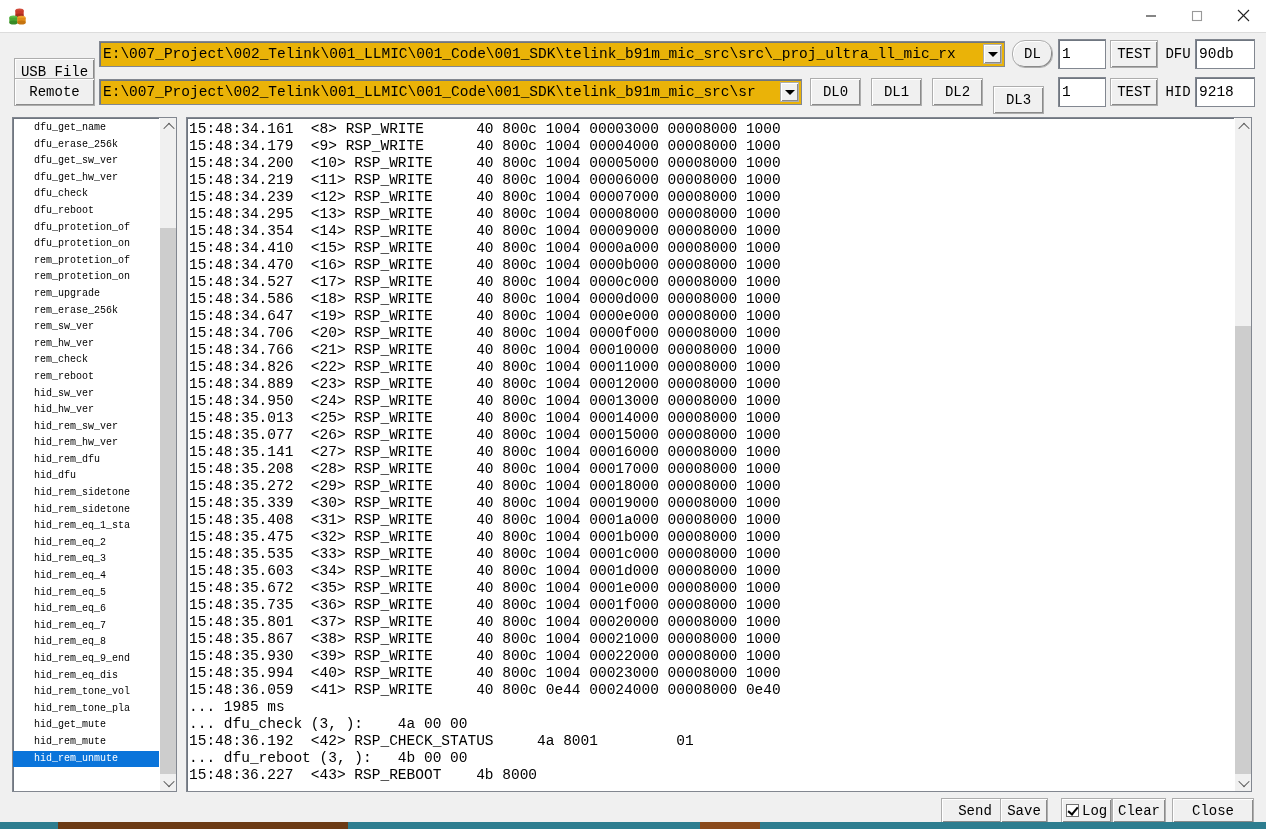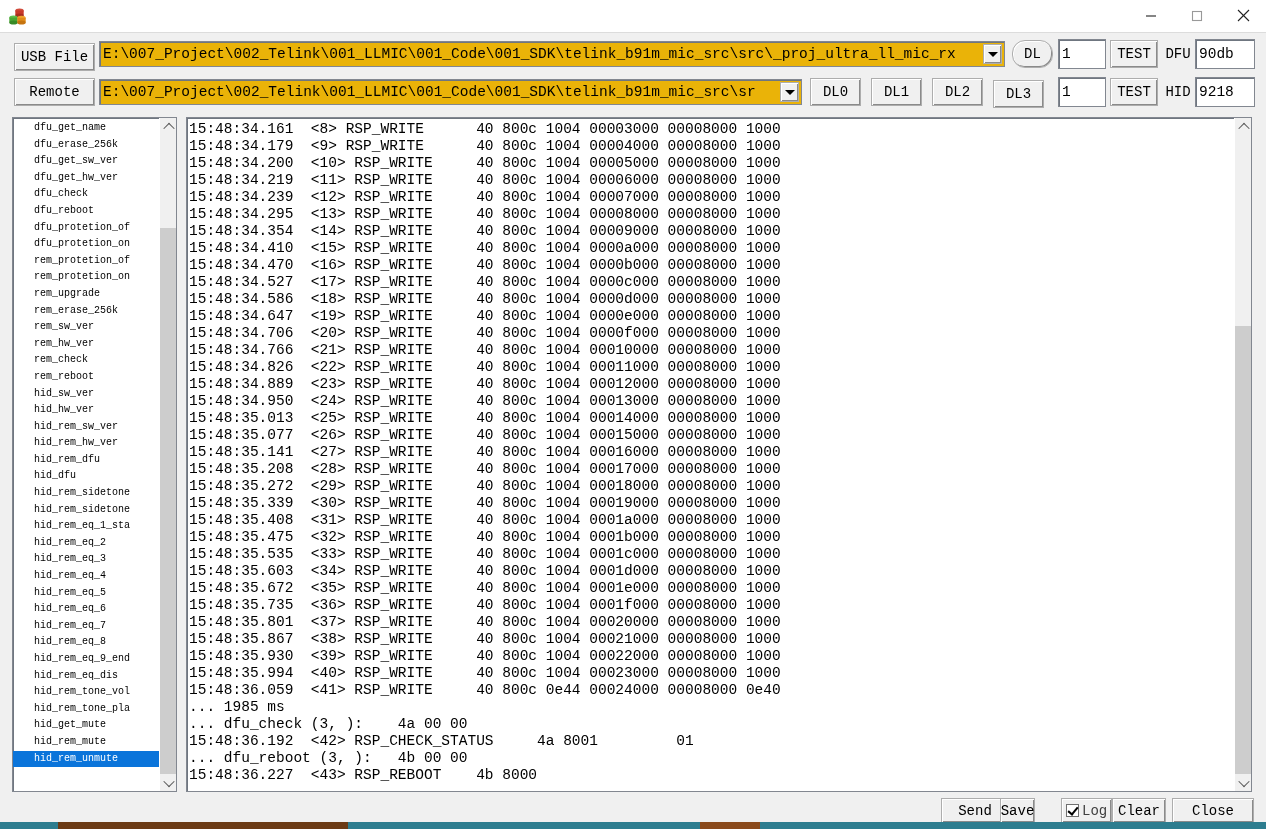--- a/index.html
+++ b/index.html
@@ -279,21 +279,21 @@
     top: 3px;
     width: 920px;
     height: 25px;
   }
   .chk-wrap {
     display: flex;
     align-items: center;
     background: #f0f0f0;
     font-family: "Liberation Mono", monospace;
     font-size: 14px;
-    color: #404040;
+    color: #000000;
     box-sizing: border-box;
     border: 1px solid #adadad;
     box-shadow: inset 1px 1px 0 #ffffff, inset -1px -1px 0 #8a8a8a;
     padding-left: 4px;
     white-space: nowrap;
     overflow: hidden;
   }
   .checkbox {
     width: 13px;
     height: 13px;
@@ -373,21 +373,21 @@
             <line x1="1" y1="1" x2="12" y2="12" stroke="#222" stroke-width="1.1"></line>
             <line x1="12" y1="1" x2="1" y2="12" stroke="#222" stroke-width="1.1"></line>
           </svg>
       </div>
     </div>
   </div>
 
   <div class="toolbar">
 
     <div class="tb-row tb-row-1">
-      <div class="win-btn" style="position:absolute;left:14px;top:5px;width:81px;height:28px;">USB File</div>
+      <div class="win-btn" style="position:absolute;left:14px;top:20px;width:81px;height:28px;">USB File</div>
 
       <div class="combo" style="position:absolute;left:99px;top:3px;width:906px;height:26px;">
         <div class="combo-text"><span>E:\007_Project\002_Telink\001_LLMIC\001_Code\001_SDK\telink_b91m_mic_src\src\_proj_ultra_ll_mic_rx</span></div>
         <div class="combo-arrow">
             <div class="arrow-down"></div>
           </div>
       </div>
 
       <div class="win-btn" style="position:absolute;left:1012px;top:2px;width:41px;height:28px;border-radius:13px;">DL</div>
 
@@ -406,21 +406,21 @@
       <div class="combo" style="position:absolute;left:99px;top:3px;width:703px;height:26px;">
         <div class="combo-text"><span>E:\007_Project\002_Telink\001_LLMIC\001_Code\001_SDK\telink_b91m_mic_src\sr</span></div>
         <div class="combo-arrow">
             <div class="arrow-down"></div>
           </div>
       </div>
 
       <div class="win-btn" style="position:absolute;left:810px;top:2px;width:51px;height:28px;">DL0</div>
       <div class="win-btn" style="position:absolute;left:871px;top:2px;width:51px;height:28px;">DL1</div>
       <div class="win-btn" style="position:absolute;left:932px;top:2px;width:51px;height:28px;">DL2</div>
-      <div class="win-btn" style="position:absolute;left:993px;top:4px;width:51px;height:28px;">DL3</div>
+      <div class="win-btn" style="position:absolute;left:993px;top:10px;width:51px;height:28px;">DL3</div>
 
       <div class="win-field" style="position:absolute;left:1058px;top:1px;width:48px;height:30px;">1</div>
 
       <div class="win-btn" style="position:absolute;left:1110px;top:2px;width:48px;height:28px;">TEST</div>
 
       <div class="tb-label" style="position:absolute;left:1163px;top:2px;width:30px;height:28px;">HID</div>
 
       <div class="win-field" style="position:absolute;left:1195px;top:1px;width:60px;height:30px;">9218</div>
     </div>
   </div>
@@ -491,21 +491,21 @@
             <div class="chev down"></div>
           </div>
       </div>
     </div>
   </div>
 
   <div class="bottombar">
 
     <div class="win-btn" style="position:absolute;left:941px;top:3px;width:68px;height:25px;">Send</div>
 
-    <div class="win-btn" style="position:absolute;left:1000px;top:3px;width:35px;height:25px;">Save</div>
+    <div class="win-btn" style="position:absolute;left:1000px;top:3px;width:48px;height:25px;">Save</div>
 
     <div class="chk-wrap" style="position:absolute;left:1061px;top:3px;width:51px;height:25px;">
       <div class="checkbox"></div>
       <span>Log</span>
     </div>
 
     <div class="win-btn" style="position:absolute;left:1112px;top:3px;width:54px;height:25px;">Clear</div>
 
     <div class="win-btn" style="position:absolute;left:1172px;top:3px;width:82px;height:25px;">Close</div>
   </div>

